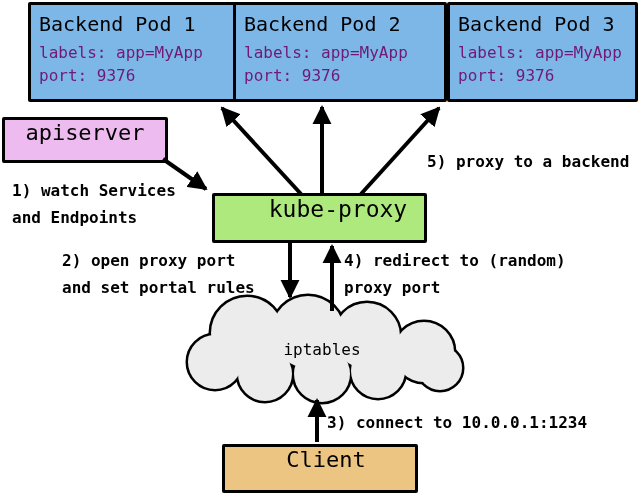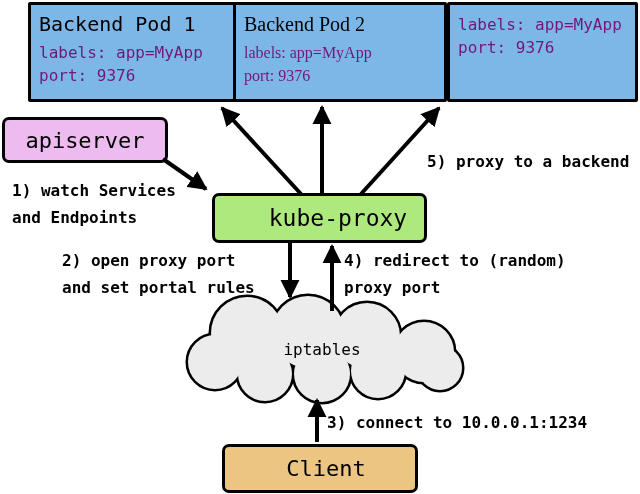--- a/index.html
+++ b/index.html
@@ -18,25 +18,25 @@
   }
   .pod {
     top: 2px; height: 100px;
     background: #7db7e8;
     padding: 5px 0 0 8px;
   }
   .pod-title { font-size: 20px; line-height: 28px; color: #000; white-space: nowrap; }
   .pod-line  { font-size: 16px; line-height: 23px; color: #701a75; white-space: nowrap; }
   .pod-lines { margin-top: 3px; }
   #pod1 { left: 28px;  width: 218px; }
-  #pod2 { left: 233px; width: 214px; font-family: Liberation Serif, serif; }
+  #pod2 { left: 233px; width: 214px; }
   #pod3 { left: 447px; width: 191px; }
   .center-label {
-    display: flex; align-items: center; justify-content: center;
-    color: #000; white-space: nowrap; border-radius: 7px;
+    display: flex; justify-content: center;
+    color: #000; white-space: nowrap;
   }
   #apiserver {
     left: 2px; top: 117px; width: 166px; height: 46px;
     background: #eebbf0; font-size: 22px;
   }
   #kubeproxy {
     left: 212px; top: 193px; width: 215px; height: 50px;
     background: #aee97e; font-size: 23px; padding-left: 37px;
   }
   #client {
@@ -79,20 +79,21 @@
     </div>
   </div>
   <div class="box pod" id="pod2">
     <div class="pod-title">Backend Pod 2</div>
     <div class="pod-lines">
       <div class="pod-line">labels: app=MyApp</div>
       <div class="pod-line">port: 9376</div>
     </div>
   </div>
   <div class="box pod" id="pod3">
+    <div class="pod-title">Backend Pod 3</div>
     <div class="pod-lines">
       <div class="pod-line">labels: app=MyApp</div>
       <div class="pod-line">port: 9376</div>
     </div>
   </div>
 
   <div class="box center-label" id="apiserver">
     <span>apiserver</span>
   </div>
   <div class="box center-label" id="kubeproxy">

